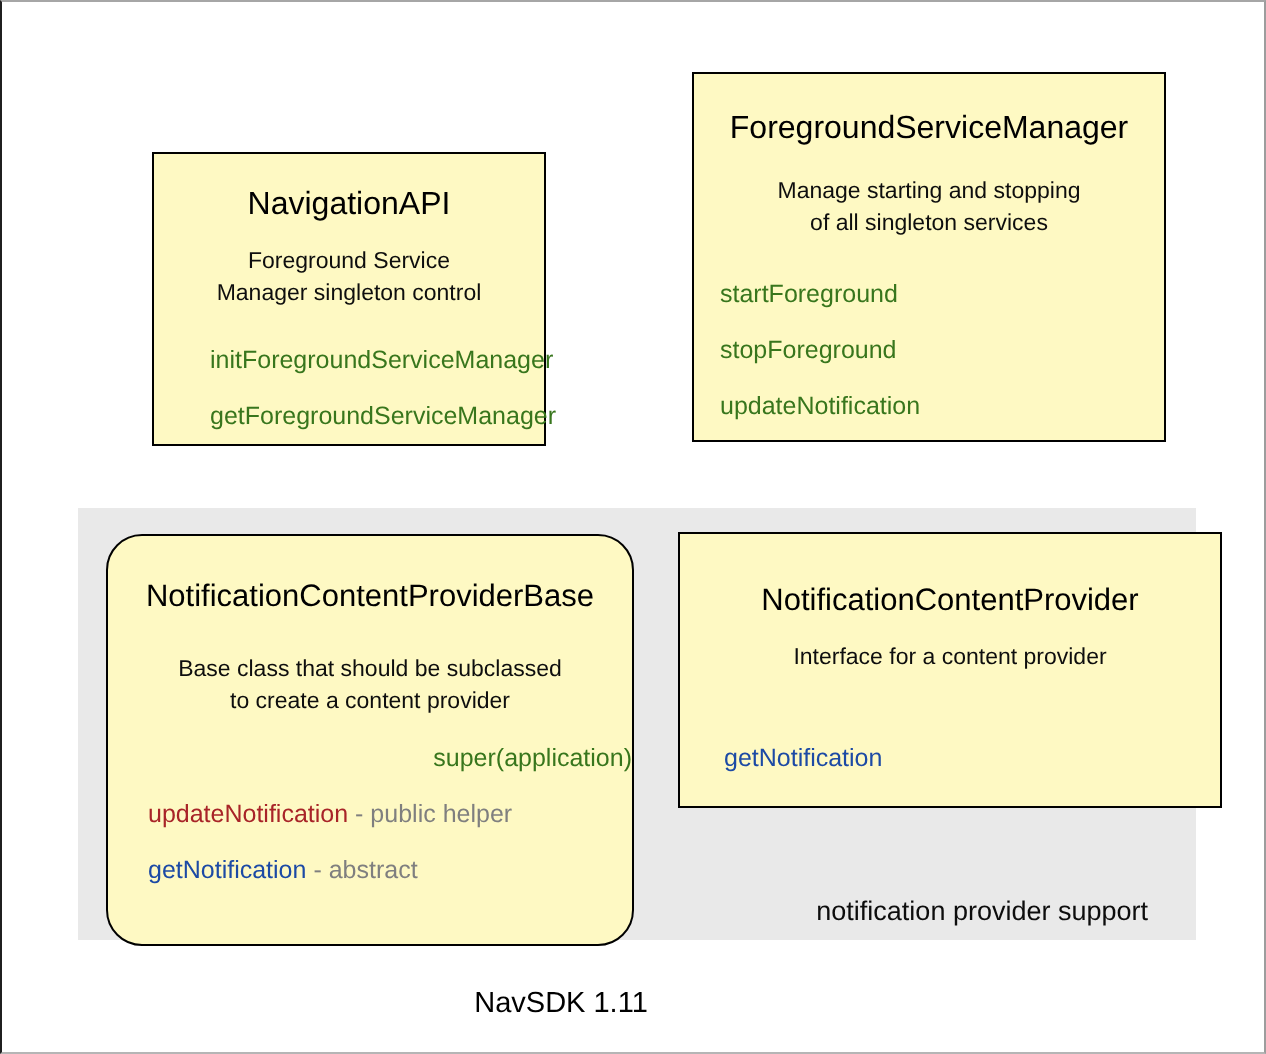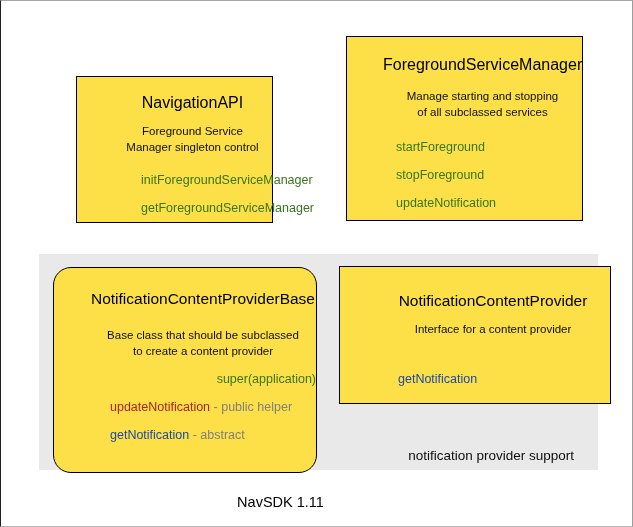--- a/index.html
+++ b/index.html
@@ -25,24 +25,23 @@
   }
   .group-label {
     position: absolute;
     right: 24px; bottom: 7px;
     font-size: 13.5px; line-height: 15px;
     color: #0d0d0d;
     white-space: nowrap;
   }
   .class-box {
     position: absolute;
-    background: #fde047;
+    background: #fef9c3;
     border: 1px solid #000000;
     box-sizing: border-box;
-    padding-left: 36px;
   }
   .class-box.thick { border-width: 1.5px; }
   .box-title {
     text-align: center;
     font-size: 16px; line-height: 19px;
     color: #000000;
     white-space: nowrap;
   }
   .box-desc {
     text-align: center;
@@ -82,21 +81,21 @@
       </div>
       <div class="method" style="margin-top:15px;">
         <span style="color: rgb(56, 118, 29);">getForegroundServiceManager</span>
       </div>
     </div>
   </div>
 
   <div class="class-box" style="left:345px; top:35px; width:237px; height:185px;">
     <div class="box-title" style="padding-top:18px;">ForegroundServiceManager</div>
     <div class="box-desc" style="margin-top:14px;">Manage starting and stopping
-of all subclassed services</div>
+of all singleton services</div>
     <div class="methods" style="margin-left:13px;">
       <div class="method" style="margin-top:21px;">
         <span style="color: rgb(56, 118, 29);">startForeground</span>
       </div>
       <div class="method" style="margin-top:15px;">
         <span style="color: rgb(56, 118, 29);">stopForeground</span>
       </div>
       <div class="method" style="margin-top:15px;">
         <span style="color: rgb(56, 118, 29);">updateNotification</span>
       </div>

